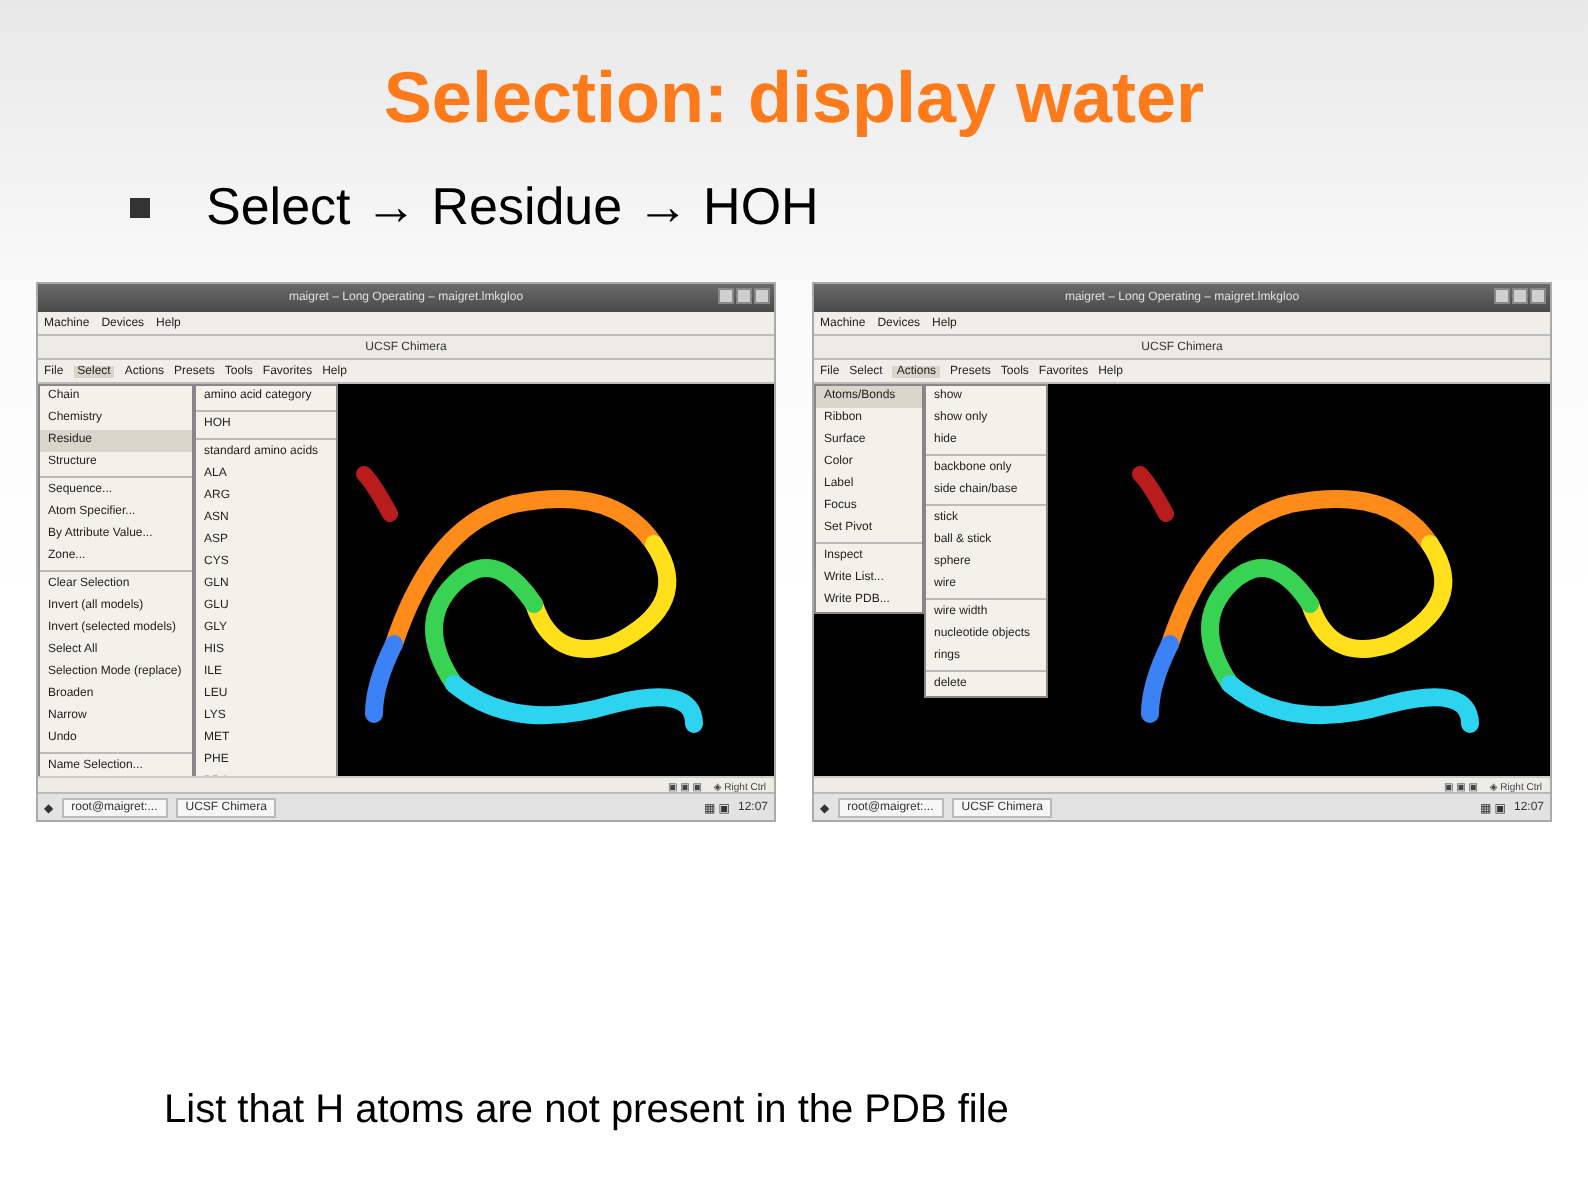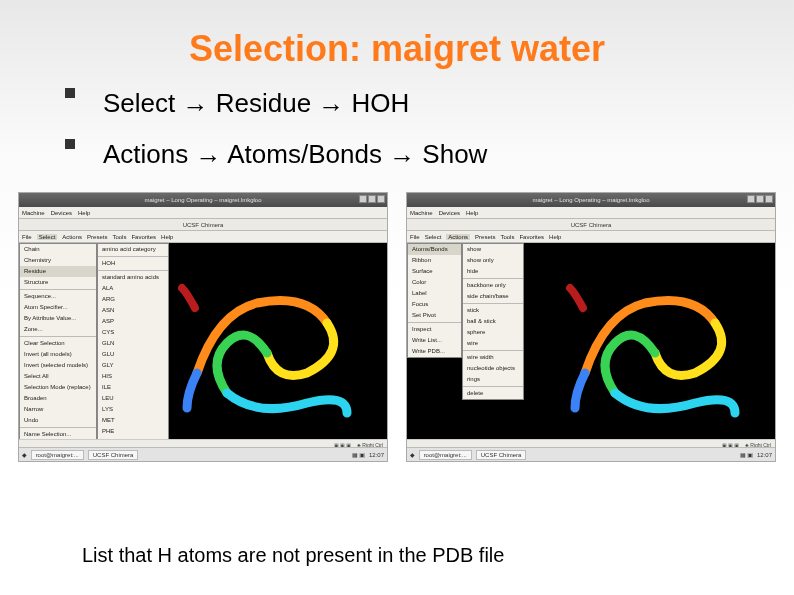--- a/index.html
+++ b/index.html
@@ -18,21 +18,21 @@
     color: #ff7a1a;
     padding-top: 28px;
     padding-bottom: 18px;
   }
   .bullets {
     padding-left: 65px;
     padding-right: 40px;
   }
   .bullet-row {
     display: flex;
-    align-items: flex-start;
+    align-items: center;
     margin-bottom: 20px;
   }
   .bullet-icon {
     width: 10px;
     height: 10px;
     background: #333;
     margin-right: 28px;
     flex-shrink: 0;
   }
   .bullet-text {
@@ -145,30 +145,26 @@
     position: absolute;
     left: 82px;
     bottom: 28px;
     font-size: 20px;
     color: #000;
   }
 </style>
 </head>
 <body>
 
-<div class="slide-title">Selection: maigret water</div>
+<div class="slide-title">Selection: display water</div>
 
 <div class="bullets">
   <div class="bullet-row">
     <div class="bullet-icon"></div>
     <div class="bullet-text">Select → Residue → HOH</div>
-  </div>
-  <div class="bullet-row">
-    <div class="bullet-icon"></div>
-    <div class="bullet-text">Actions → Atoms/Bonds → Show</div>
   </div>
 </div>
 
 <div class="screenshots">
 
   <div class="shot">
     <div class="shot-titlebar">
       <span>maigret – Long Operating – maigret.lmkgloo</span>
       <div class="wib">
           <span></span>

